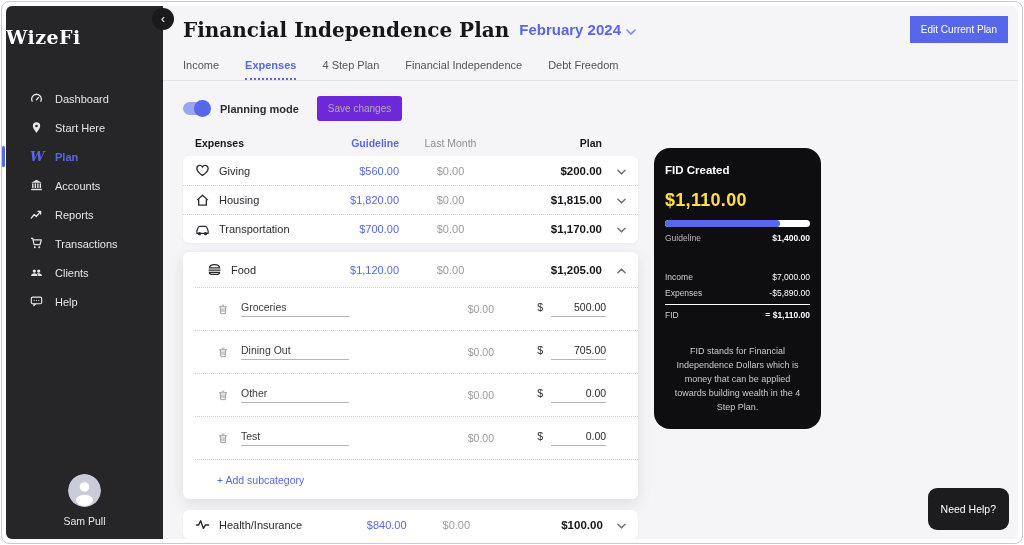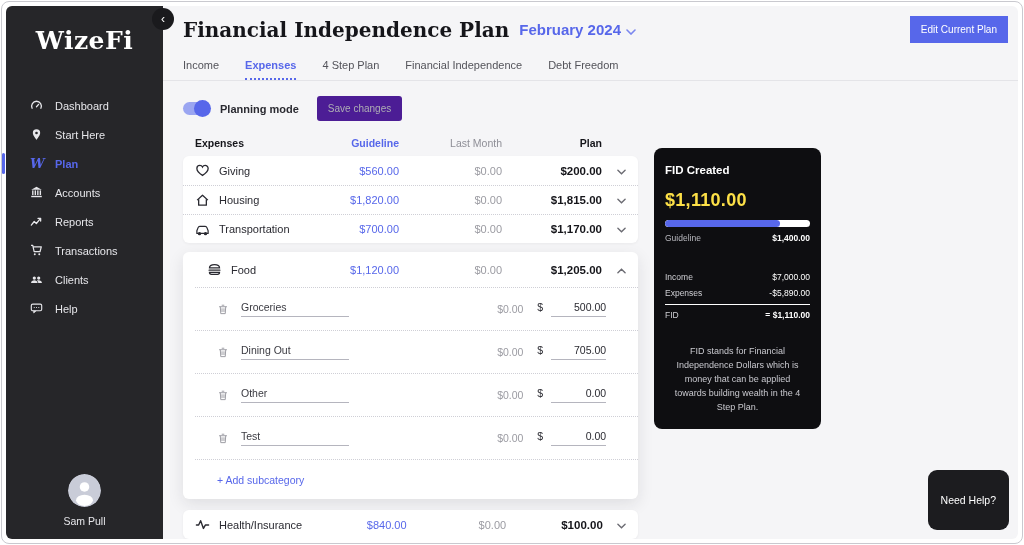--- a/index.html
+++ b/index.html
@@ -4,22 +4,22 @@
 <style>
   * { margin:0; padding:0; box-sizing:border-box; }
   html,body { width:1024px; height:545px; background:#fff; font-family:"Liberation Sans", sans-serif; }
   .frame { position:absolute; left:1px; top:1px; width:1022px; height:543px;
            border:1px solid #c9c9cf; border-radius:8px; background:#fff; padding:4px;
            display:flex; overflow:hidden; }
 
   
   .sidebar { position:relative; width:157px; flex:0 0 157px; background:#262629;
              border-radius:6px 0 0 6px; color:#ececef; }
-  .logo { margin-top:20px; text-align:center; font-family:"DejaVu Serif", serif;
-          font-weight:bold; font-size:25px; letter-spacing:.5px; color:#fff; }
+  .logo { margin-top:20px; font-family:"DejaVu Serif", serif;
+          font-weight:bold; font-size:19px; letter-spacing:.5px; color:#fff; }
   .collapse-btn { position:absolute; right:-11px; top:2px; width:22px; height:22px;
                   background:#1a1a1d; color:#fff; border-radius:50%; border:none;
                   font-size:12px; line-height:20px; text-align:center; cursor:pointer; z-index:9; }
   .nav { margin-top:36px; }
   .nav-item { position:relative; display:flex; align-items:center; gap:12px;
               height:29px; padding-left:24px; font-size:11px; color:#e6e6ea; cursor:pointer; }
   .nav-item svg { width:13px; height:13px; flex:0 0 13px; }
   .nav-item.active { color:#5767ea; font-weight:bold; }
   .nav-item.active::before { content:""; position:absolute; left:-4px; top:4px;
               width:3px; height:21px; background:#5767ea; border-radius:2px; }
@@ -44,31 +44,31 @@
   .tab { padding-bottom:7px; cursor:pointer; }
   .tab.active { color:#5767ea; font-weight:bold; border-bottom:2px dotted #5767ea; }
   .tabs-divider { border-bottom:1px solid #e4e4e8; margin:0 0 0 -20px; }
 
   .toolbar { display:flex; align-items:center; margin-top:15px; }
   .toggle { position:relative; width:27px; height:13px; border-radius:7px;
             background:#9aa5f1; cursor:pointer; }
   .toggle-knob { position:absolute; right:-1px; top:-2px; width:17px; height:17px;
                  border-radius:50%; background:#5767ea; }
   .toggle-label { margin-left:10px; font-size:11px; font-weight:bold; color:#2a2a31; }
-  .save-btn { margin-left:18px; background:#4c1d95; color:#aeaeb4; font-size:10px;
+  .save-btn { margin-left:18px; background:#6d28d9; color:#aeaeb4; font-size:10px;
               padding:7px 11px; border:none; border-radius:3px;
               font-family:"Liberation Sans", sans-serif; }
 
   .content-row { display:flex; margin-top:16px; }
   .table-col { width:455px; flex:0 0 455px; }
 
   .thead { display:flex; align-items:center; padding:0 12px; font-size:10.5px; margin-bottom:7px; }
   .col-name { flex:1; display:flex; align-items:center; gap:9px; }
   .col-guid { width:108px; text-align:right; }
-  .col-last { width:103px; text-align:right; }
+  .col-last { width:103px; text-align:center; }
   .col-plan { width:100px; text-align:right; }
   .col-chev { width:24px; text-align:right; }
   .thead .col-name { font-weight:bold; color:#15151a; }
   .thead .col-guid { font-weight:bold; color:#5767ea; }
   .thead .col-last { color:#8f8f97; }
   .thead .col-plan { font-weight:bold; color:#15151a; }
 
   .card { background:#fff; border-radius:6px; box-shadow:0 1px 3px rgba(30,30,40,.05); }
   .card.elevated { box-shadow:0 5px 16px rgba(30,30,40,.10); margin-top:9px;padding-left:12px; }
   .card.bottom { margin-top:11px; }
@@ -91,39 +91,39 @@
   .sub-row .col-last { color:#9b9ba2; }
   .plan-input-wrap { width:100px; display:flex; justify-content:flex-end; align-items:baseline; color:#2a2a31; }
   .plan-currency { margin-right:8px; }
   .plan-input { width:55px; text-align:right; border-bottom:1px solid #b5b5be; padding-bottom:3px; cursor:text; }
   .add-sub-row { height:40px; display:flex; align-items:center; padding-left:22px;
                  border-top:1px dotted #cfcfd6; }
   .add-sub { color:#5767ea; font-size:10.5px; cursor:pointer; }
 
   
   .fid-col { margin-left:16px; margin-top:11px; }
-  .fid-panel { width:167px; background:#0e0e11; border-radius:8px; color:#fff;
+  .fid-panel { width:167px; background:#0e0e11; border-radius:16px; color:#fff;
                padding:16px 11px 14px; }
   .fid-title { font-size:11.5px; font-weight:bold; }
   .fid-amount { margin-top:14px; font-size:18px; font-weight:bold; color:#fde047; letter-spacing:.3px; }
   .fid-bar { margin-top:9px; height:7px; background:#fff; border-radius:4px; overflow:hidden; }
   .fid-bar-fill { height:100%; background:#5767ea; border-radius:4px; }
   .fid-guid-row { display:flex; justify-content:space-between; margin-top:6px; font-size:8.5px; }
   .fid-guid-row .lbl { color:#b9b9bf; }
   .fid-guid-row .val { color:#fff; font-weight:bold; }
   .fid-sum { margin-top:26px; font-size:8.5px; }
   .fid-sum-row { display:flex; justify-content:space-between; padding:3px 0; }
   .fid-sum-row .lbl { color:#cfcfd4; }
   .fid-sum-row .val { color:#fff; }
   .fid-sum-row.total { border-top:1px solid #fff; margin-top:3px; padding-top:5px; }
   .fid-sum-row.total .val { font-weight:bold; }
   .fid-desc { margin-top:22px; font-size:9px; line-height:1.55; text-align:center; color:#c9c9cf; padding:0 4px; }
 
   .help-btn { position:absolute; right:9px; bottom:9px; background:#1c1c1f; color:#fff;
-              font-size:10.5px; padding:24px 13px; border:none; border-radius:9px;
+              font-size:10.5px; padding:15px 13px; border:none; border-radius:9px;
               font-family:"Liberation Sans", sans-serif; cursor:pointer; }
 </style>
 </head>
 <body>
 
 <div class="frame">
 
   <aside class="sidebar">
     <button class="collapse-btn">‹</button>
     <div class="logo">WizeFi</div>

